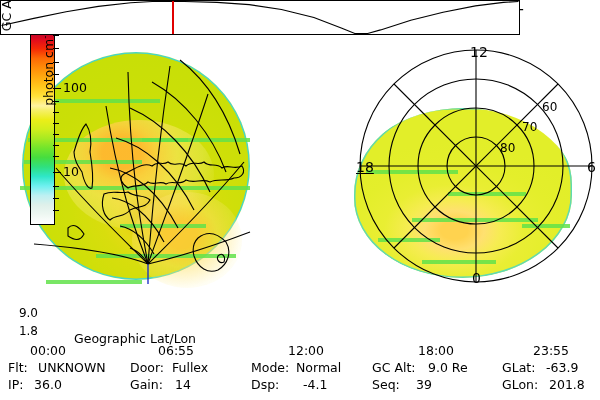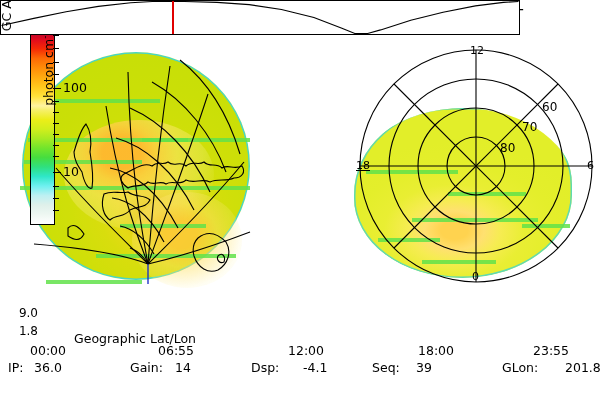--- a/index.html
+++ b/index.html
@@ -64,21 +64,21 @@
   .grid-line{fill:none;stroke:#000;stroke-width:1.1;}
   .coast{fill:none;stroke:#000;stroke-width:1.1;}
   .pole-mark{stroke:#1226c8;stroke-width:1.3;}
 
   .panel-caption{
     position:absolute;font-size:12.5px;white-space:nowrap;
   }
   #geo-caption{left:62px;top:289px;}
 
   
-  .mlt-lab{position:absolute;font-size:11px;}
+  .mlt-lab{position:absolute;font-size:14px;}
   .lat-lab{position:absolute;font-size:12px;}
 
   
   #cbar-panel{left:258px;top:60px;width:92px;height:235px;}
   #cbar{
     position:absolute;left:30px;top:12px;width:23px;height:211px;
     border:1.2px solid #000;
     background:linear-gradient(to top,
       #ffffff 0%,
       #eef7f2 4.5%,
@@ -262,24 +262,36 @@
 <span id="gcalt-label">GC Alt</span>
 
 <span class="time-lab" style="left:30px;">00:00</span>
 <span class="time-lab" style="left:158px;">06:55</span>
 <span class="time-lab" style="left:288px;">12:00</span>
 <span class="time-lab" style="left:418px;">18:00</span>
 <span class="time-lab" style="left:533px;">23:55</span>
 
 <div id="status">
   <div class="status-row">
+    <span class="status-cell" style="left:0px;">Flt:</span>
+    <span class="status-cell" style="left:30px;">UNKNOWN</span>
+    <span class="status-cell" style="left:122px;">Door:</span>
+    <span class="status-cell" style="left:164px;">Fullex</span>
+    <span class="status-cell" style="left:243px;">Mode:</span>
+    <span class="status-cell" style="left:288px;">Normal</span>
+    <span class="status-cell" style="left:364px;">GC Alt:</span>
+    <span class="status-cell" style="left:420px;">9.0 Re</span>
+    <span class="status-cell" style="left:494px;">GLat:</span>
+    <span class="status-cell" style="left:538px;">-63.9</span>
+  </div>
+  <div class="status-row">
     <span class="status-cell" style="left:0px;">IP:</span>
     <span class="status-cell" style="left:26px;">36.0</span>
     <span class="status-cell" style="left:122px;">Gain:</span>
     <span class="status-cell" style="left:167px;">14</span>
     <span class="status-cell" style="left:243px;">Dsp:</span>
     <span class="status-cell" style="left:295px;">-4.1</span>
     <span class="status-cell" style="left:364px;">Seq:</span>
     <span class="status-cell" style="left:408px;">39</span>
     <span class="status-cell" style="left:494px;">GLon:</span>
-    <span class="status-cell" style="left:557px;">201.8</span>
+    <span class="status-cell" style="left:541px;">201.8</span>
   </div>
 </div>
 
 </body></html>

